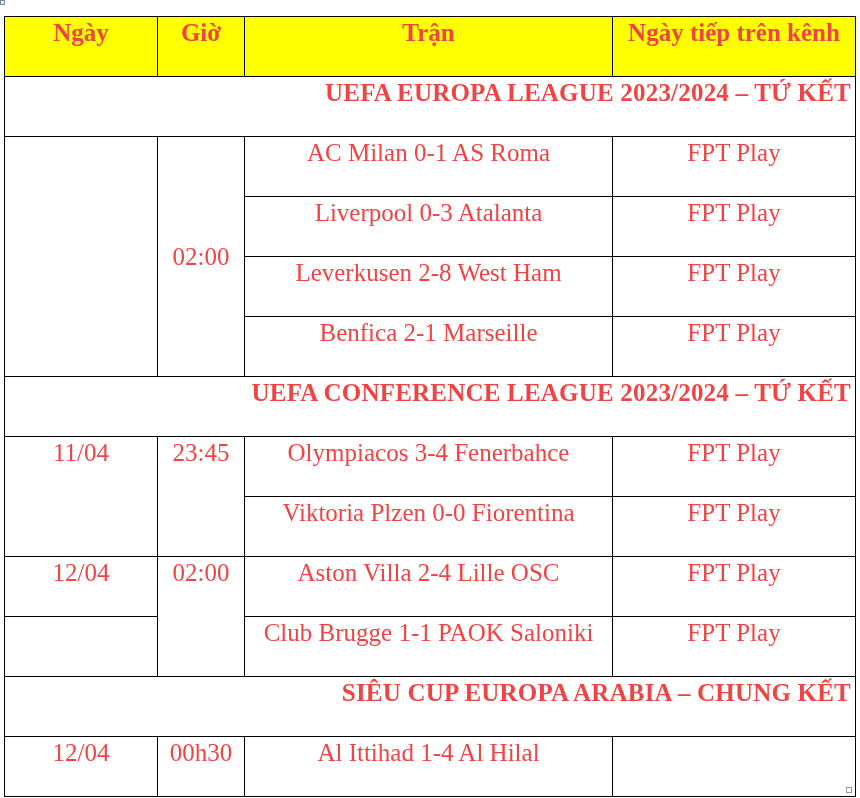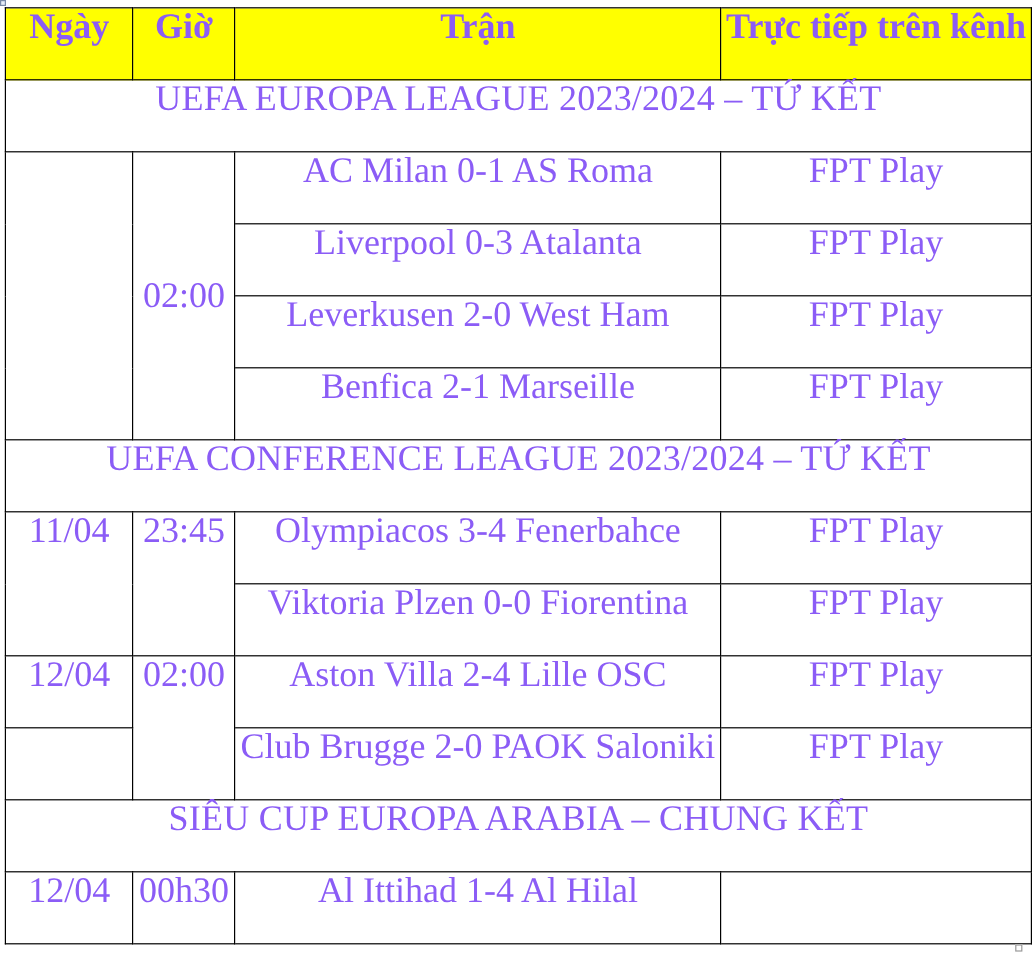--- a/index.html
+++ b/index.html
@@ -6,44 +6,45 @@
     body { width: 860px; height: 798px; position: relative; overflow: hidden; }
     .corner-mark {
       position: absolute; left: 0; top: 0; width: 5px; height: 5px;
       border: 1px solid #7a8aa8; background: #e8eef8; box-sizing: border-box;
     }
     .corner-mark-br {
       position: absolute; left: 846px; top: 787px; width: 6px; height: 6px;
       border: 1px solid #9a9a9a; background: #fff; box-sizing: border-box;
     }
     table.schedule {
-      position: absolute; left: 4px; top: 6px;
+      position: absolute; left: 4px; top: 16px;
       border-collapse: collapse;
       font-family: "Liberation Serif", "DejaVu Serif", serif;
-      font-size: 30px; color: #8b5cf6;
+      font-size: 25px; color: #ef4444;
     }
     table.schedule td {
       border: 1px solid #000;
       text-align: center;
       vertical-align: top;
       padding: 3px 4px 0 4px;
       height: 57px;
       box-sizing: border-box;
       line-height: 26px;
       white-space: nowrap;
     }
     tr.header-row td {
       background: #ffff00;
       font-weight: bold;
       height: 60px;
     }
     tr.section-row td {
-      font-weight: normal;
+      font-weight: bold;
       height: 60px;
       letter-spacing: 0.2px;
+      text-align: right;
     }
     tr.match-row td { height: 60px; }
     col.c-date { width: 153px; }
     col.c-time { width: 87px; }
     col.c-match { width: 368px; }
     col.c-channel { width: 243px; }
   </style>
 </head>
 <body>
 
@@ -54,40 +55,40 @@
     <col class="c-date">
       <col class="c-time">
       <col class="c-match">
       <col class="c-channel">
   </colgroup>
   <tbody>
     <tr class="header-row">
       <td>Ngày</td>
       <td>Giờ</td>
       <td>Trận</td>
-      <td>Trực tiếp trên kênh</td>
+      <td>Ngày tiếp trên kênh</td>
     </tr>
 
     <tr class="section-row">
       <td colspan="4">UEFA EUROPA LEAGUE 2023/2024 – TỨ KẾT</td>
     </tr>
     <tr class="match-row">
       <td rowspan="4"></td>
       <td rowspan="4" style="vertical-align: middle; padding-top:0;">
         <span>02:00</span>
       </td>
       <td>AC Milan 0-1 AS Roma</td>
       <td>FPT Play</td>
     </tr>
     <tr class="match-row">
       <td>Liverpool 0-3 Atalanta</td>
       <td>FPT Play</td>
     </tr>
     <tr class="match-row">
-      <td>Leverkusen 2-0 West Ham</td>
+      <td>Leverkusen 2-8 West Ham</td>
       <td>FPT Play</td>
     </tr>
     <tr class="match-row">
       <td>Benfica 2-1 Marseille</td>
       <td>FPT Play</td>
     </tr>
 
     <tr class="section-row">
       <td colspan="4">UEFA CONFERENCE LEAGUE 2023/2024 – TỨ KẾT</td>
     </tr>
@@ -102,21 +103,21 @@
       <td>FPT Play</td>
     </tr>
     <tr class="match-row">
       <td>12/04</td>
       <td rowspan="2">02:00</td>
       <td>Aston Villa 2-4 Lille OSC</td>
       <td>FPT Play</td>
     </tr>
     <tr class="match-row">
       <td></td>
-      <td>Club Brugge 2-0 PAOK Saloniki</td>
+      <td>Club Brugge 1-1 PAOK Saloniki</td>
       <td>FPT Play</td>
     </tr>
 
     <tr class="section-row">
       <td colspan="4">SIÊU CUP EUROPA ARABIA – CHUNG KẾT</td>
     </tr>
     <tr class="match-row">
       <td>12/04</td>
       <td>00h30</td>
       <td>Al Ittihad 1-4 Al Hilal</td>

